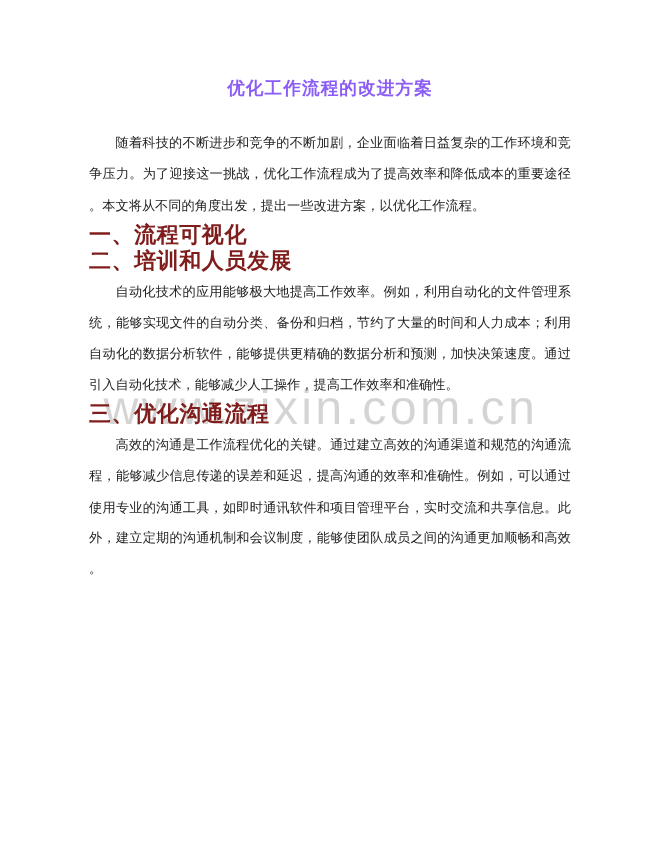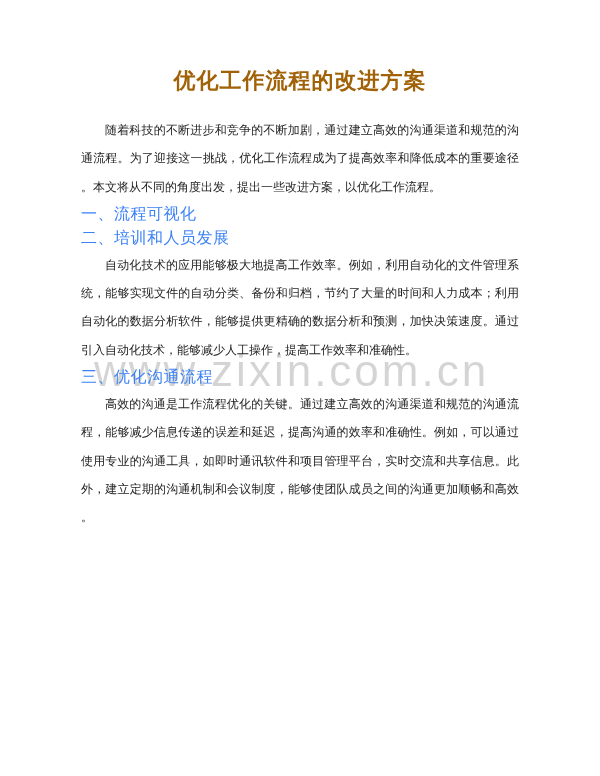--- a/index.html
+++ b/index.html
@@ -27,61 +27,61 @@
     white-space: nowrap;
     user-select: none;
   }
   .content {
     position: relative;
     z-index: 1;
     padding: 66px 81px 0 81px; 
   }
   .doc-title {
     font-family: "Liberation Sans", "DejaVu Sans", sans-serif;
-    font-size: 22px;
+    font-size: 16px;
     font-weight: bold;
     letter-spacing: 1px;
     line-height: 30px;
     text-align: center;
-    color: #a16207;
+    color: #8b5cf6;
     margin: 0 0 20px 0;
   }
   .body-text {
     font-size: 12px;
     line-height: 28.3px;
     color: #1d1d1d;
     text-align: justify;
     text-justify: inter-character;
     text-indent: 2em;
     line-break: anywhere;
     word-break: break-all;
     margin: 0;
   }
   .section-heading {
     font-family: "Liberation Sans", "DejaVu Sans", sans-serif;
-    font-size: 16px;
-    font-weight: normal;
+    font-size: 20px;
+    font-weight: bold;
     line-height: 22px;
-    color: #3b82f6;
+    color: #7f1d1d;
     margin: 2px 0 2px 0;
     letter-spacing: 0.5px;
   }
 </style>
 </head>
 <body>
 
 <div class="page">
 
   <div class="watermark">www.zixin.com.cn</div>
 
   <div class="content">
 
     <h1 class="doc-title">优化工作流程的改进方案</h1>
 
-    <p class="body-text">随着科技的不断进步和竞争的不断加剧，通过建立高效的沟通渠道和规范的沟通流程。为了迎接这一挑战，优化工作流程成为了提高效率和降低成本的重要途径。本文将从不同的角度出发，提出一些改进方案，以优化工作流程。</p>
+    <p class="body-text">随着科技的不断进步和竞争的不断加剧，企业面临着日益复杂的工作环境和竞争压力。为了迎接这一挑战，优化工作流程成为了提高效率和降低成本的重要途径。本文将从不同的角度出发，提出一些改进方案，以优化工作流程。</p>
 
     <h2 class="section-heading">一、流程可视化</h2>
 
     <h2 class="section-heading">二、培训和人员发展</h2>
     <p class="body-text">自动化技术的应用能够极大地提高工作效率。例如，利用自动化的文件管理系统，能够实现文件的自动分类、备份和归档，节约了大量的时间和人力成本；利用自动化的数据分析软件，能够提供更精确的数据分析和预测，加快决策速度。通过引入自动化技术，能够减少人工操作，提高工作效率和准确性。</p>
 
     <h2 class="section-heading">三、优化沟通流程</h2>
     <p class="body-text">高效的沟通是工作流程优化的关键。通过建立高效的沟通渠道和规范的沟通流程，能够减少信息传递的误差和延迟，提高沟通的效率和准确性。例如，可以通过使用专业的沟通工具，如即时通讯软件和项目管理平台，实时交流和共享信息。此外，建立定期的沟通机制和会议制度，能够使团队成员之间的沟通更加顺畅和高效。</p>
 
 

